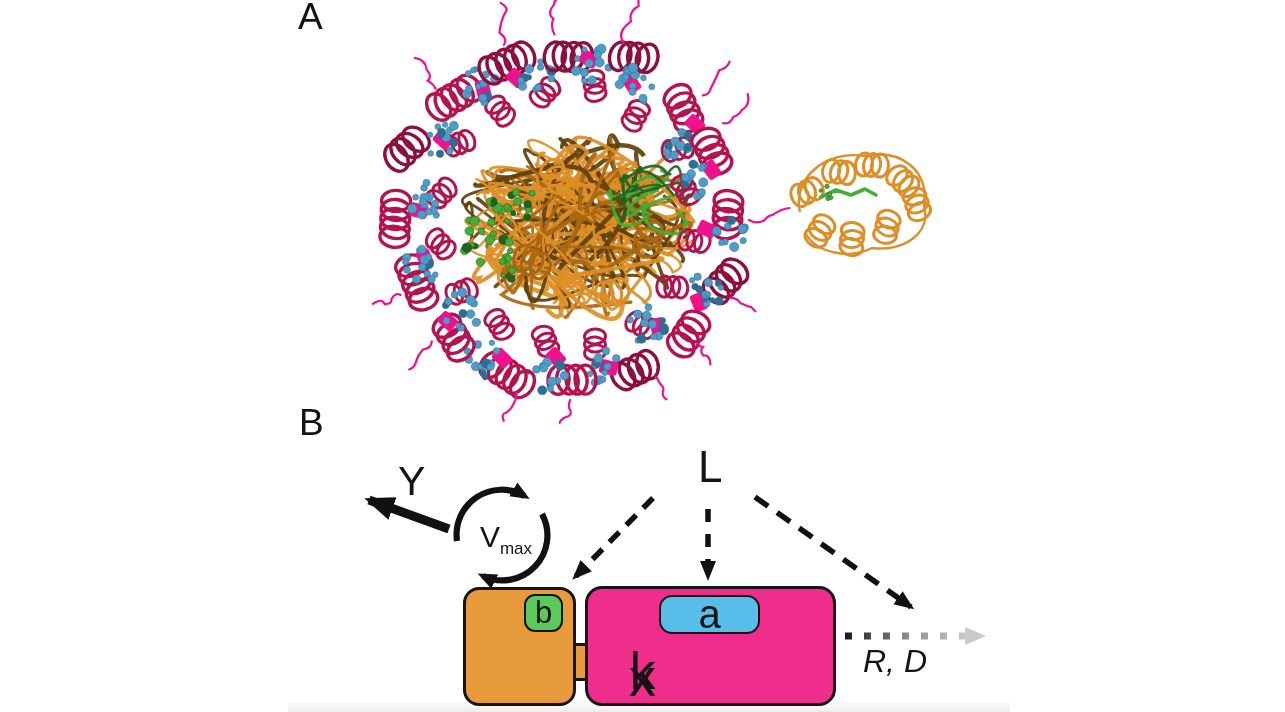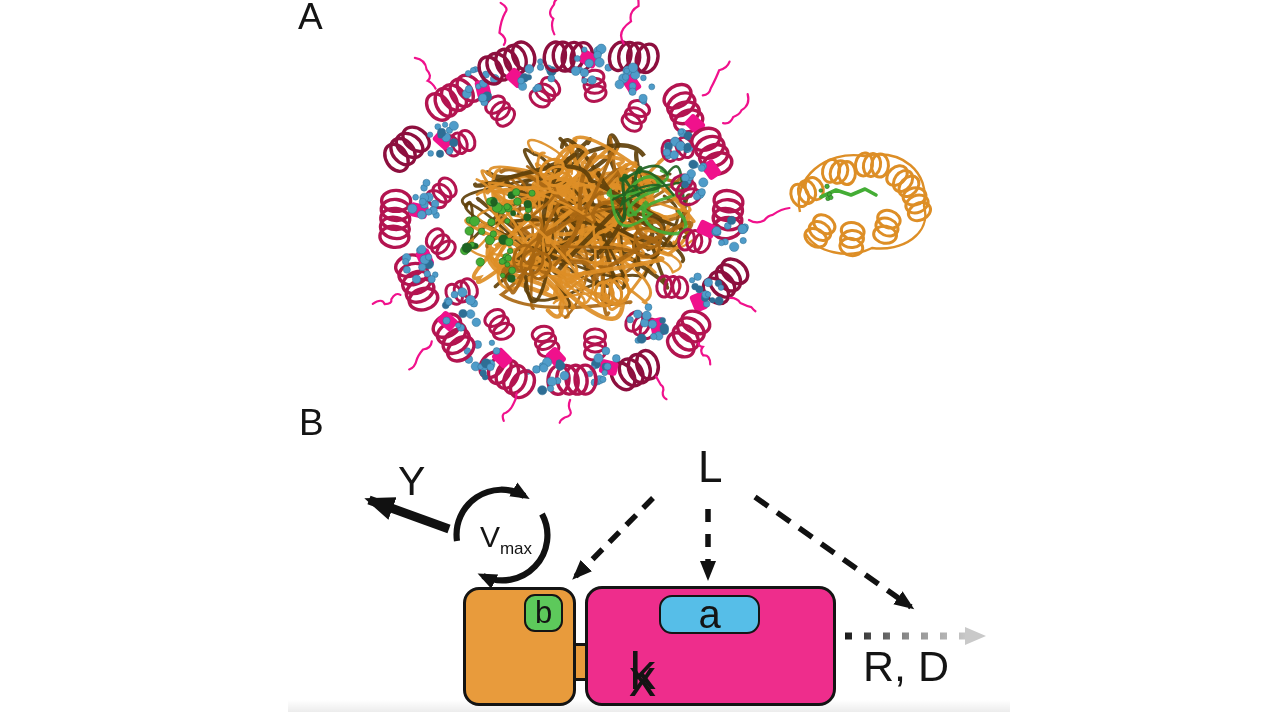--- a/index.html
+++ b/index.html
@@ -10,21 +10,21 @@
   .stage{position:absolute;inset:0;}
   svg{position:absolute;left:0;top:0;}
   #mol-art{z-index:1;}
   #diagram-svg{z-index:2;}
   .panel-label{position:absolute;font-size:37px;color:#141414;z-index:6;line-height:1;}
   #label-a{left:298px;top:-2px;}
   #label-b{left:299px;top:404px;}
   .lbl{position:absolute;line-height:1;z-index:6;color:#141414;}
   #lbl-y{left:398px;top:461px;font-size:41px;}
   #lbl-l{left:698px;top:445px;font-size:44px;}
-  #lbl-rd{left:863px;top:645px;font-size:43px;}
+  #lbl-rd{left:863px;top:645px;font-size:32px;font-style:italic;}
   #lbl-vmax{left:506px;top:537px;transform:translate(-50%,-50%);font-size:30px;z-index:6;}
   #lbl-vmax sub{font-size:17px;line-height:0;}
   .box{position:absolute;border:3px solid #141414;box-sizing:border-box;z-index:3;}
   #k-box{left:463px;top:587px;width:113px;height:119px;border-radius:16px;}
   #x-box{left:585px;top:586px;width:251px;height:120px;border-radius:17px;}
   #connector-tab{left:568px;top:643px;width:24px;height:38px;border-radius:4px;z-index:2;}
   .chip{position:absolute;border:2.5px solid #141414;box-sizing:border-box;z-index:4;
         display:flex;align-items:center;justify-content:center;}
   #b-chip{left:524px;top:594px;width:39px;height:38px;border-radius:11px;font-size:31px;}
   #a-chip{left:659px;top:595px;width:101px;height:39px;border-radius:13px;font-size:40px;}

